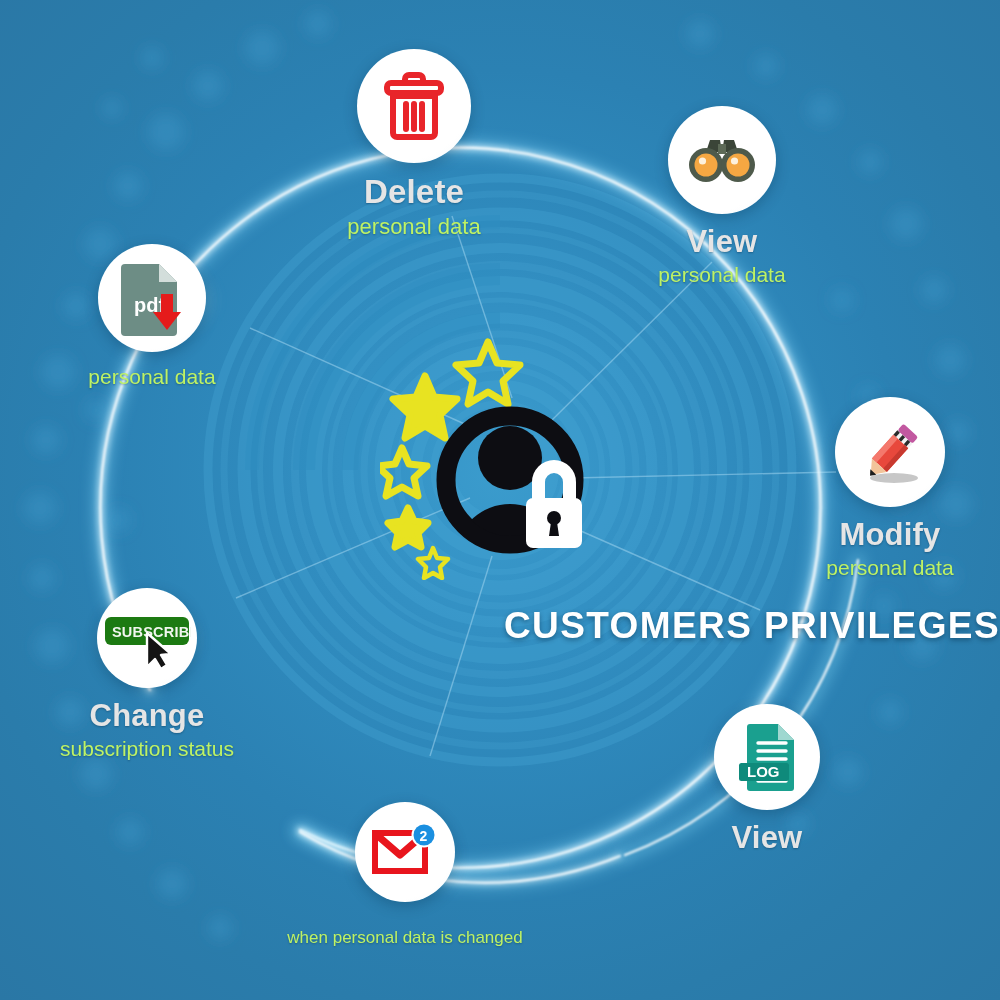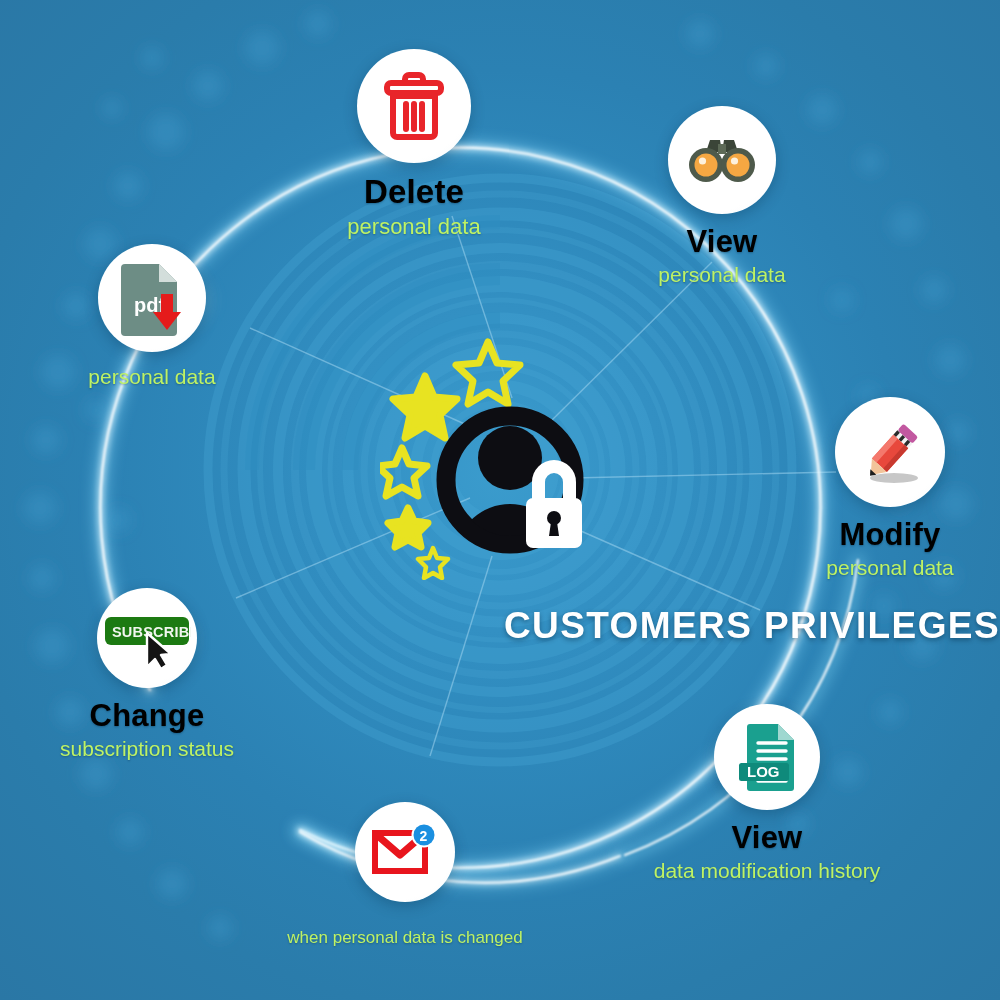--- a/index.html
+++ b/index.html
@@ -21,21 +21,21 @@
   
   .node{position:absolute;}
   .bubble{
     position:absolute;border-radius:50%;
     background:radial-gradient(circle at 38% 32%,#ffffff 0%,#ffffff 72%,#f4f7f9 100%);
     box-shadow:0 4px 14px rgba(0,40,70,.28);
     display:flex;align-items:center;justify-content:center;
   }
   .cap{position:absolute;text-align:center;white-space:nowrap;}
   .cap .t1{
-    color:#000000;font-weight:bold;letter-spacing:.2px;
+    color:#e5e5e5;font-weight:bold;letter-spacing:.2px;
     text-shadow:0 1px 2px rgba(0,35,60,.35);
   }
   .cap .t2{
     color:#bef264;font-weight:400;
     text-shadow:0 1px 2px rgba(0,35,60,.35);
   }
 
   
   #n-delete .bubble{left:0;top:0;width:114px;height:114px;}
   #n-view   .bubble{left:0;top:0;width:108px;height:108px;}
@@ -310,21 +310,20 @@
           <line x1="24" y1="30" x2="52" y2="30"></line>
           <line x1="24" y1="38" x2="52" y2="38"></line>
           <line x1="24" y1="60" x2="52" y2="60"></line>
         </g>
         <rect x="5" y="42" width="50" height="18" rx="2.5" fill="#0f8a7b"></rect>
         <text x="13" y="56" font-family="Liberation Sans, sans-serif" font-size="15" font-weight="bold" fill="#ffffff">LOG</text>
       </svg>
     </div>
     <div class="cap" style="left:-130px;top:116px;width:366px;">
       <div class="t1" style="font-size:31px;">View</div>
-      <div class="t2" style="font-size:21px;margin-top:3px;">data modification history</div>
     </div>
   </div>
 
   <div class="node" id="n-notify" style="left:355px;top:802px;">
     <div class="bubble">
       <svg width="66" height="58" viewBox="0 0 66 58">
         <rect x="3" y="10" width="50" height="38" fill="none" stroke="#e8151d" stroke-width="6"></rect>
         <path d="M6,13 L28,32 L50,13" fill="none" stroke="#e8151d" stroke-width="7" stroke-linejoin="round"></path>
         <circle cx="52" cy="12" r="12.5" fill="#ffffff"></circle>
         <circle cx="52" cy="12" r="10.5" fill="#1a8fe0"></circle>

